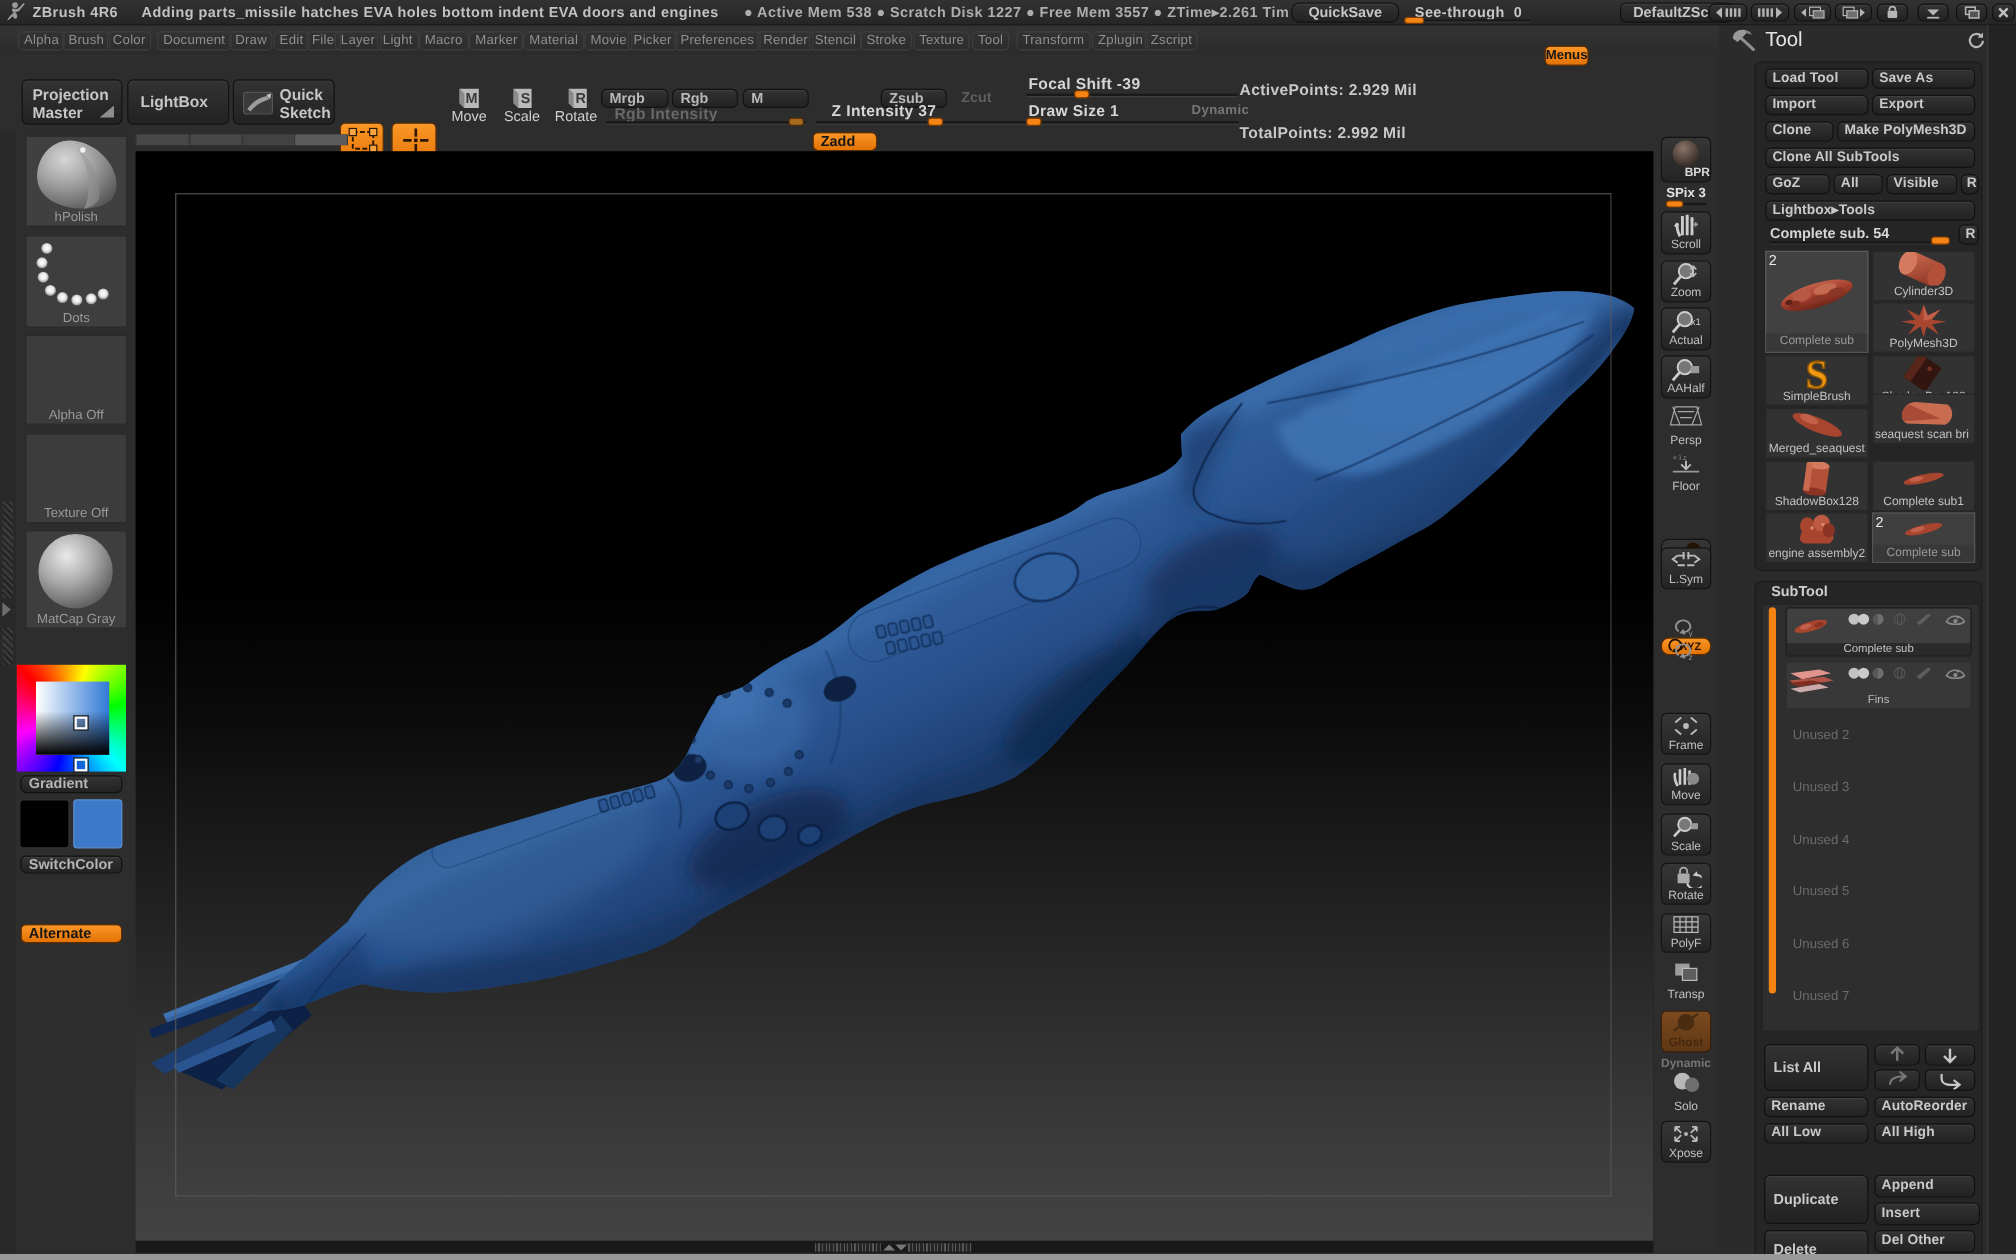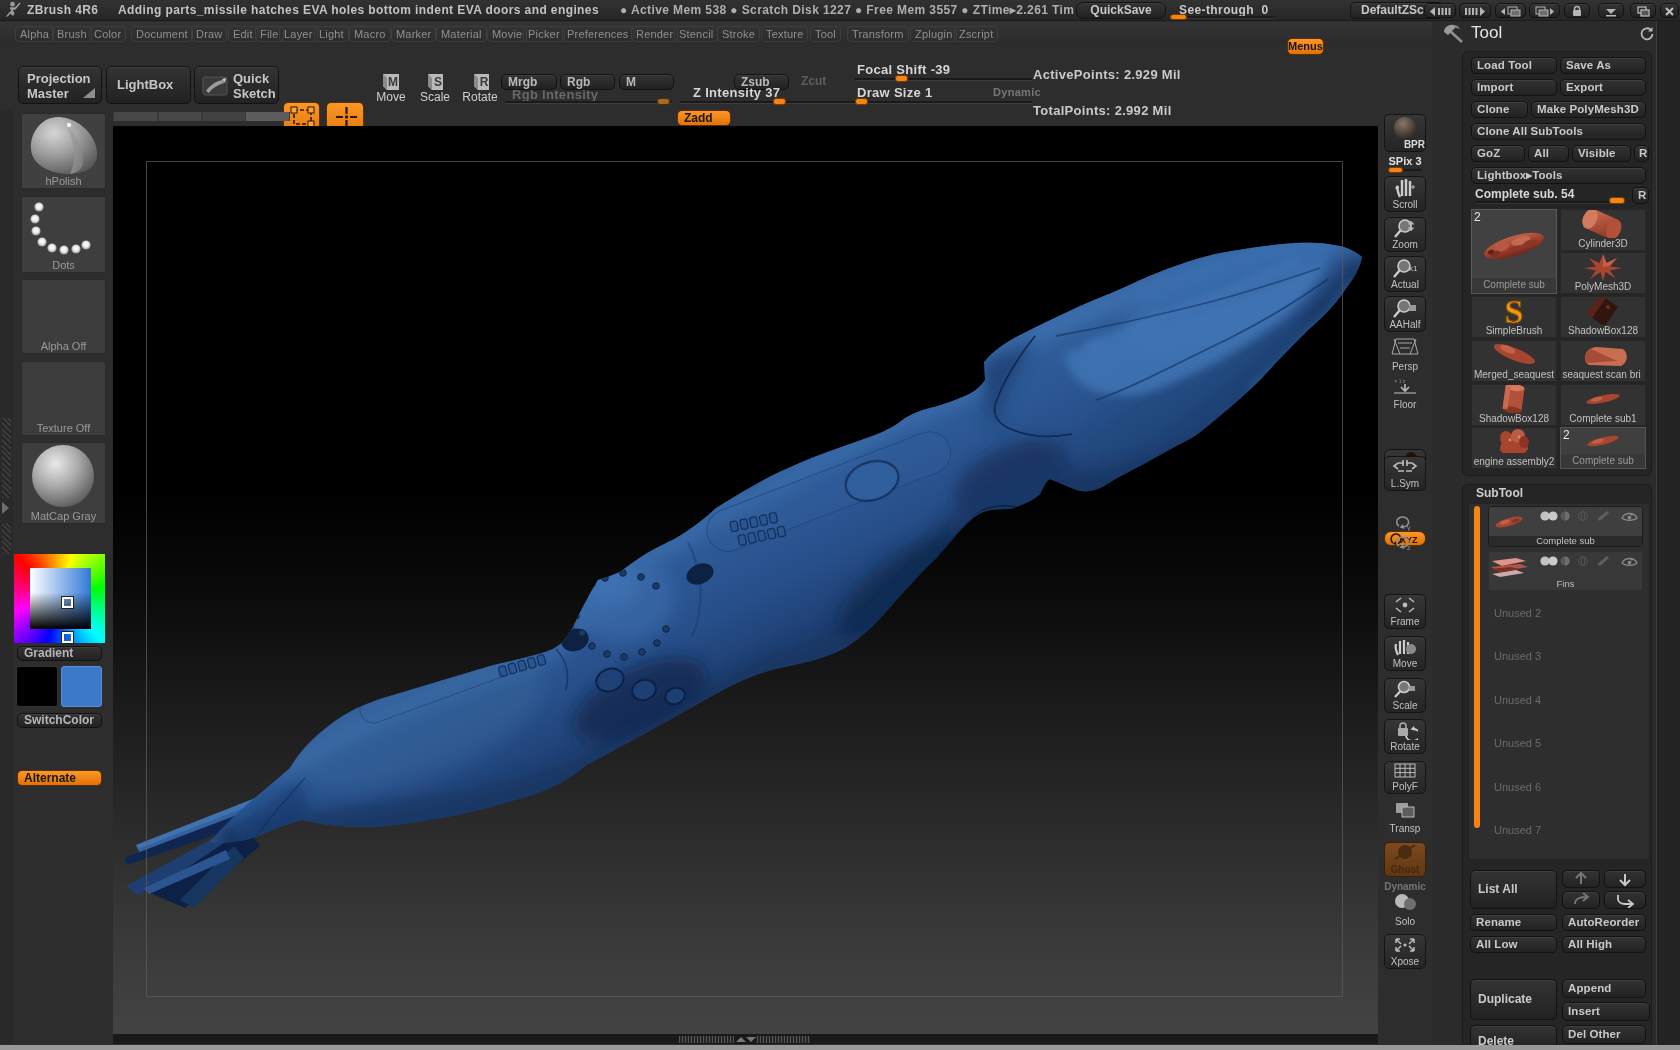--- a/index.html
+++ b/index.html
@@ -570,21 +570,21 @@
         </svg>
 <div class="clab">ShadowBox128</div></div>
 <div class="cell" style="left:39px;top:340px;width:86px;height:42px;">
 <svg width="84" height="28" viewBox="0 0 84 28">
           <g transform="rotate(22 42 14)">
             <ellipse cx="42" cy="13" rx="22" ry="6" fill="#a8452f"></ellipse>
             <ellipse cx="34" cy="11" rx="8" ry="3.4" fill="#c2604a"></ellipse>
           </g>
         </svg>
 <div class="clab">Merged_seaquest</div></div>
-<div class="cell" style="left:128px;top:340px;width:86px;height:42px;">
+<div class="cell" style="left:128px;top:328px;width:86px;height:42px;">
 <svg width="84" height="28" viewBox="0 0 84 28">
           <path d="M24 18 a12 11 0 0 1 12 -12 L62 8 a10 10 0 0 1 -2 17 L28 24 a10 8 0 0 1 -4 -6 Z" fill="#c96d51"></path>
           <path d="M30 8 a12 11 0 0 0 -6 10 l2 4 30 -2 Z" fill="#a84b36"></path>
         </svg>
 <div class="clab">seaquest scan bri&nbsp;</div></div>
 <div class="cell" style="left:39px;top:384px;width:86px;height:42px;">
 <svg width="84" height="28" viewBox="0 0 84 28">
           <g transform="rotate(8 42 14)">
             <rect x="32" y="2" width="19" height="23" fill="#b2503a"></rect>
             <ellipse cx="41.5" cy="2.5" rx="9.5" ry="3.4" fill="#d47a5e"></ellipse>

